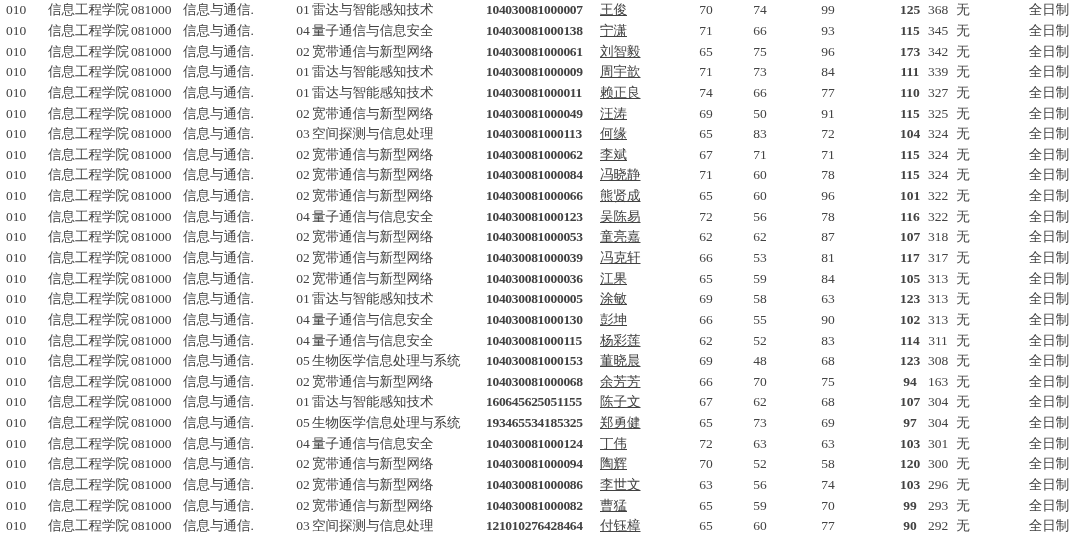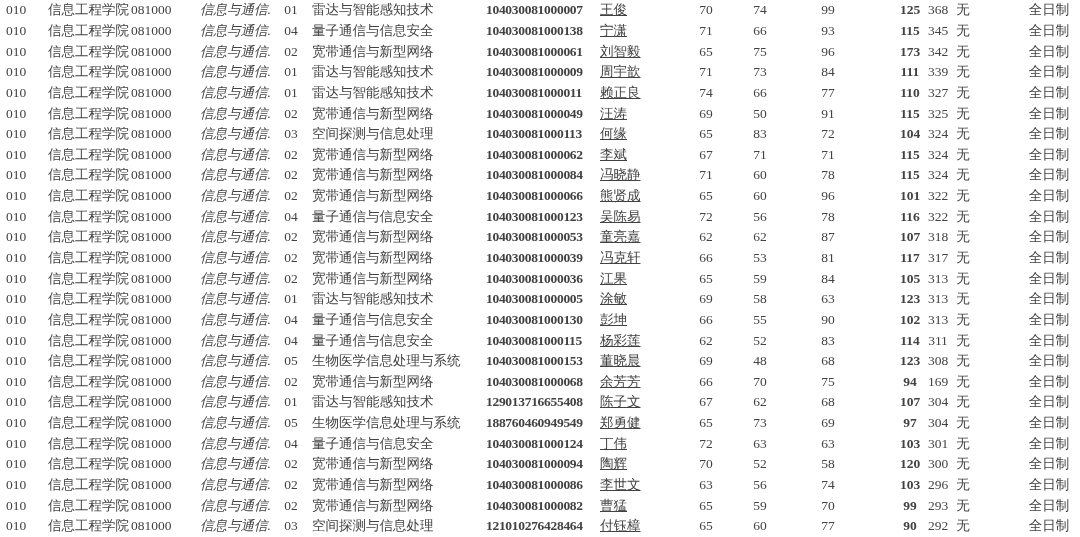--- a/index.html
+++ b/index.html
@@ -8,22 +8,22 @@
     font-family:"Liberation Serif","DejaVu Serif",serif;
     color:#424242;font-size:13.5px;
   }
   #admission-table{position:relative;width:892px;height:537px;background:#ffffff;}
   .r{position:relative;height:20.654px;width:1080px;}
   .c{position:absolute;top:0;height:100%;display:flex;align-items:center;white-space:nowrap;overflow:visible;}
   .num{justify-content:center;}
   .c1 {left:6px;   width:32px;}
   .c2 {left:48px;  width:86px;}
   .c3 {left:131px; width:48px;}
-  .c4 {left:200px; width:82px;font-style:italic;}
-  .c5 {left:281px; width:20px;justify-content:center;}
+  .c4 {left:183px; width:82px;}
+  .c5 {left:293px; width:20px;justify-content:center;}
   .c6 {left:312px; width:152px;}
   .c7 {left:486px; width:96px;letter-spacing:-0.3px;font-weight:bold;}
   .c8 {left:600px; width:56px;text-decoration:underline;}
   .c9 {left:690px; width:32px;}
   .c10{left:744px; width:32px;}
   .c11{left:812px; width:32px;}
   .c12{left:892px; width:36px;font-weight:bold;}
   .c13{left:919px; width:38px;}
   .c14{left:951px; width:24px;}
   .c15{left:1023px;width:52px;}
@@ -363,51 +363,51 @@
       <span class="c c3">081000</span>
       <span class="c c4">信息与通信.</span>
       <span class="c c5">02</span>
       <span class="c c6">宽带通信与新型网络</span>
       <span class="c c7">104030081000068</span>
       <span class="c c8">余芳芳</span>
       <span class="c c9 num">66</span>
       <span class="c c10 num">70</span>
       <span class="c c11 num">75</span>
       <span class="c c12 num">94</span>
-      <span class="c c13 num">169</span>
+      <span class="c c13 num">163</span>
       <span class="c c14 num">无</span>
       <span class="c c15 num">全日制</span>
     </div>
 
     <div class="r">
       <span class="c c1">010</span>
       <span class="c c2">信息工程学院</span>
       <span class="c c3">081000</span>
       <span class="c c4">信息与通信.</span>
       <span class="c c5">01</span>
       <span class="c c6">雷达与智能感知技术</span>
-      <span class="c c7">129013716655408</span>
+      <span class="c c7">160645625051155</span>
       <span class="c c8">陈子文</span>
       <span class="c c9 num">67</span>
       <span class="c c10 num">62</span>
       <span class="c c11 num">68</span>
       <span class="c c12 num">107</span>
       <span class="c c13 num">304</span>
       <span class="c c14 num">无</span>
       <span class="c c15 num">全日制</span>
     </div>
 
     <div class="r">
       <span class="c c1">010</span>
       <span class="c c2">信息工程学院</span>
       <span class="c c3">081000</span>
       <span class="c c4">信息与通信.</span>
       <span class="c c5">05</span>
       <span class="c c6">生物医学信息处理与系统</span>
-      <span class="c c7">188760460949549</span>
+      <span class="c c7">193465534185325</span>
       <span class="c c8">郑勇健</span>
       <span class="c c9 num">65</span>
       <span class="c c10 num">73</span>
       <span class="c c11 num">69</span>
       <span class="c c12 num">97</span>
       <span class="c c13 num">304</span>
       <span class="c c14 num">无</span>
       <span class="c c15 num">全日制</span>
     </div>
 

